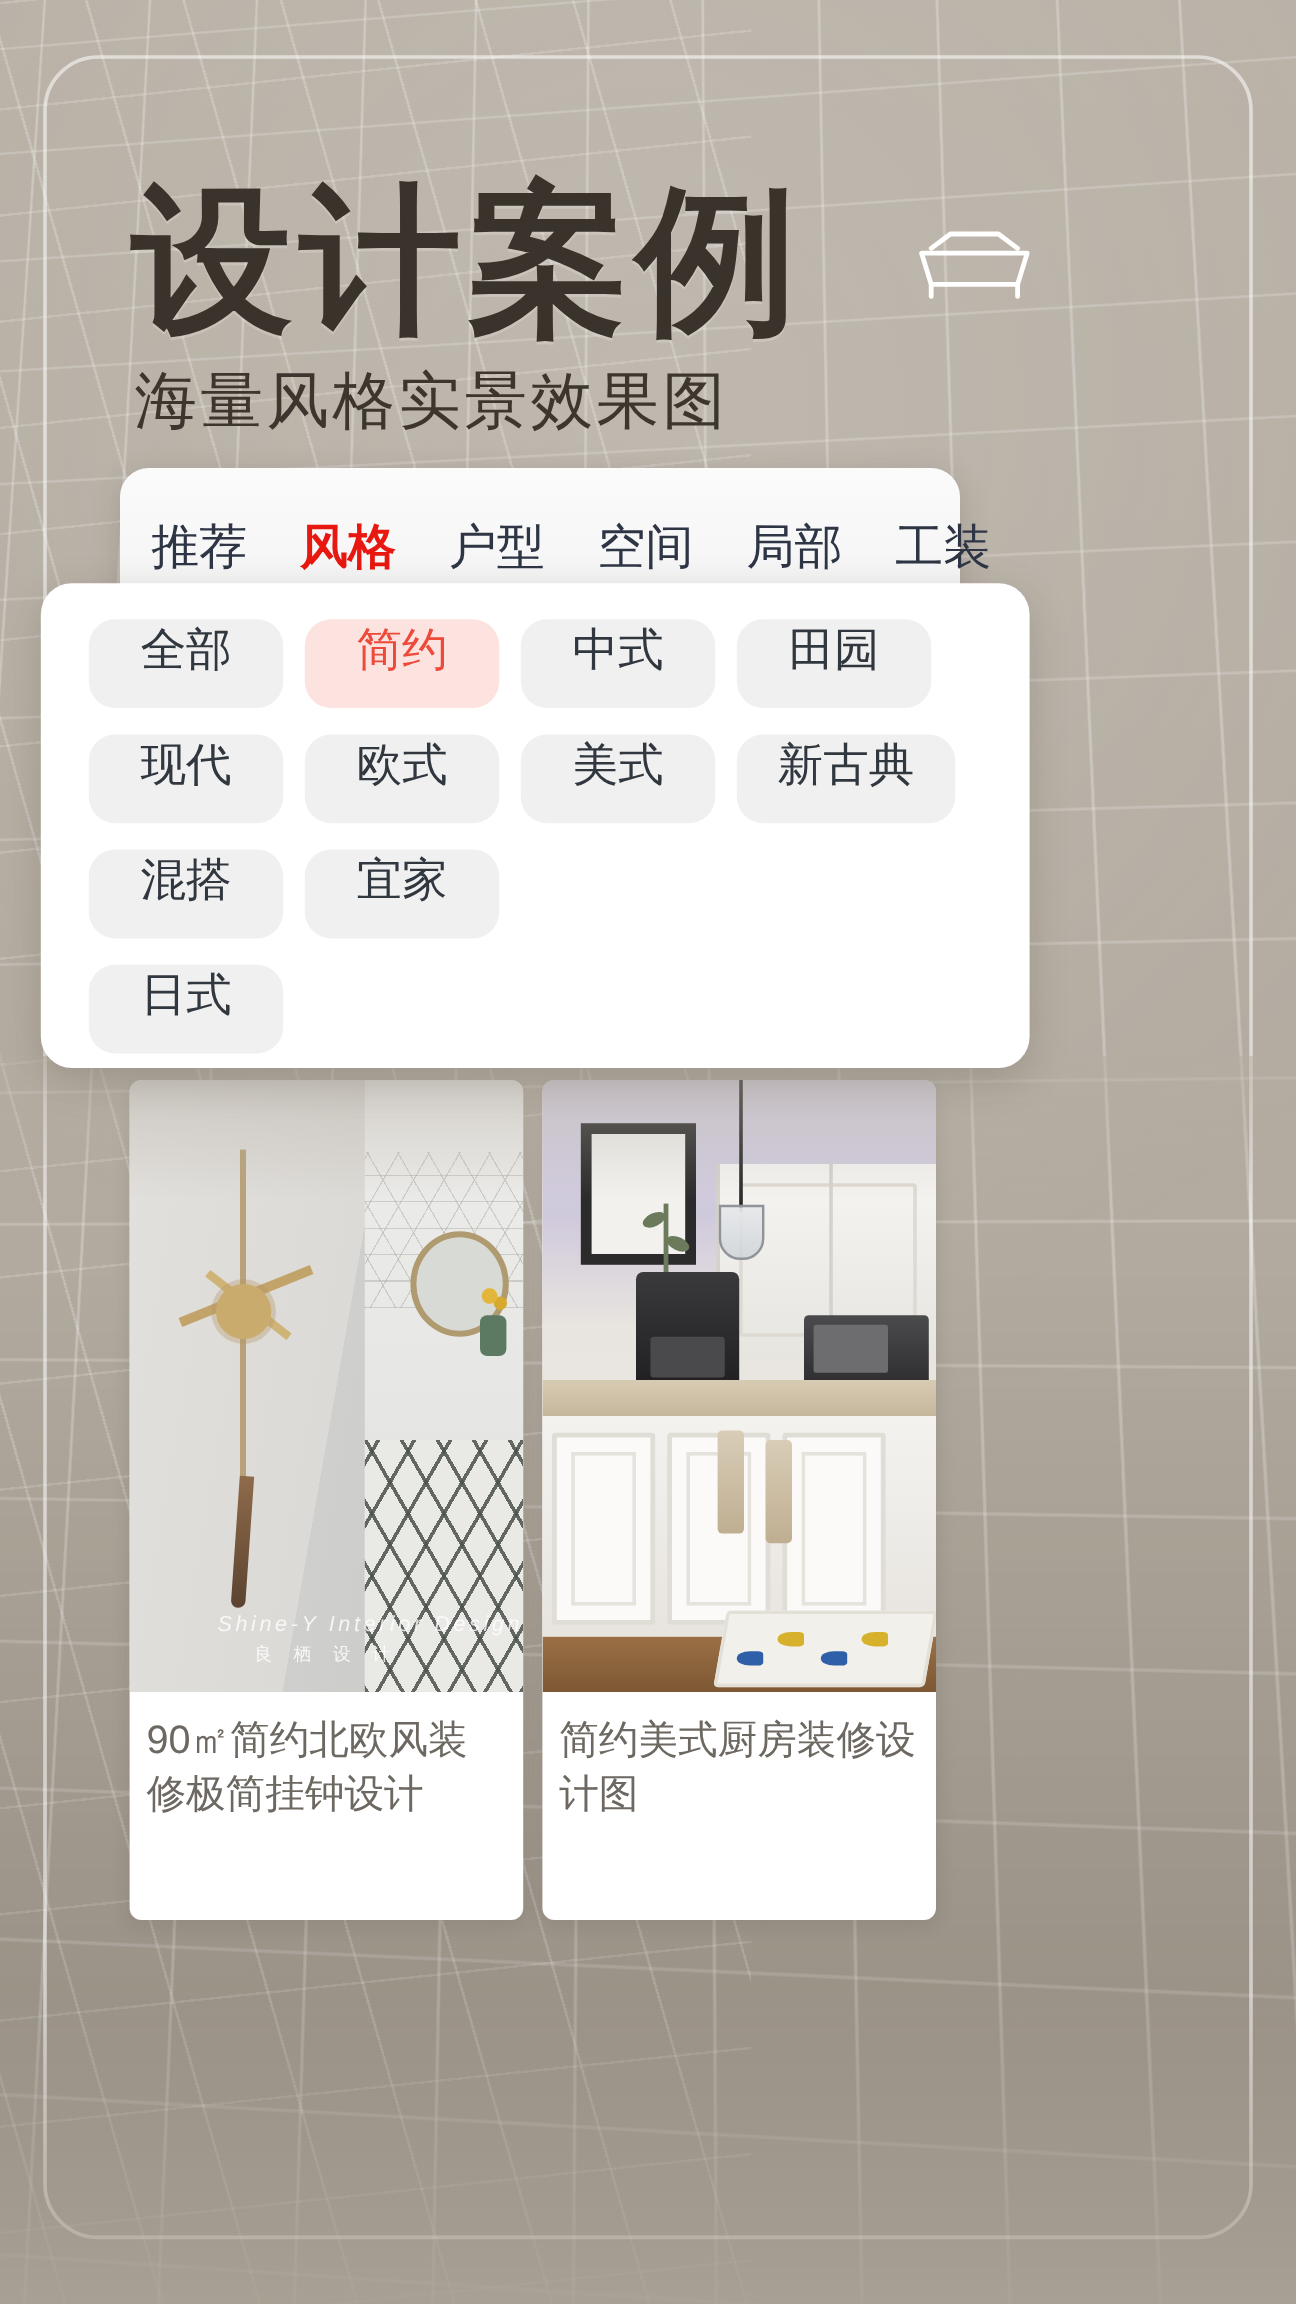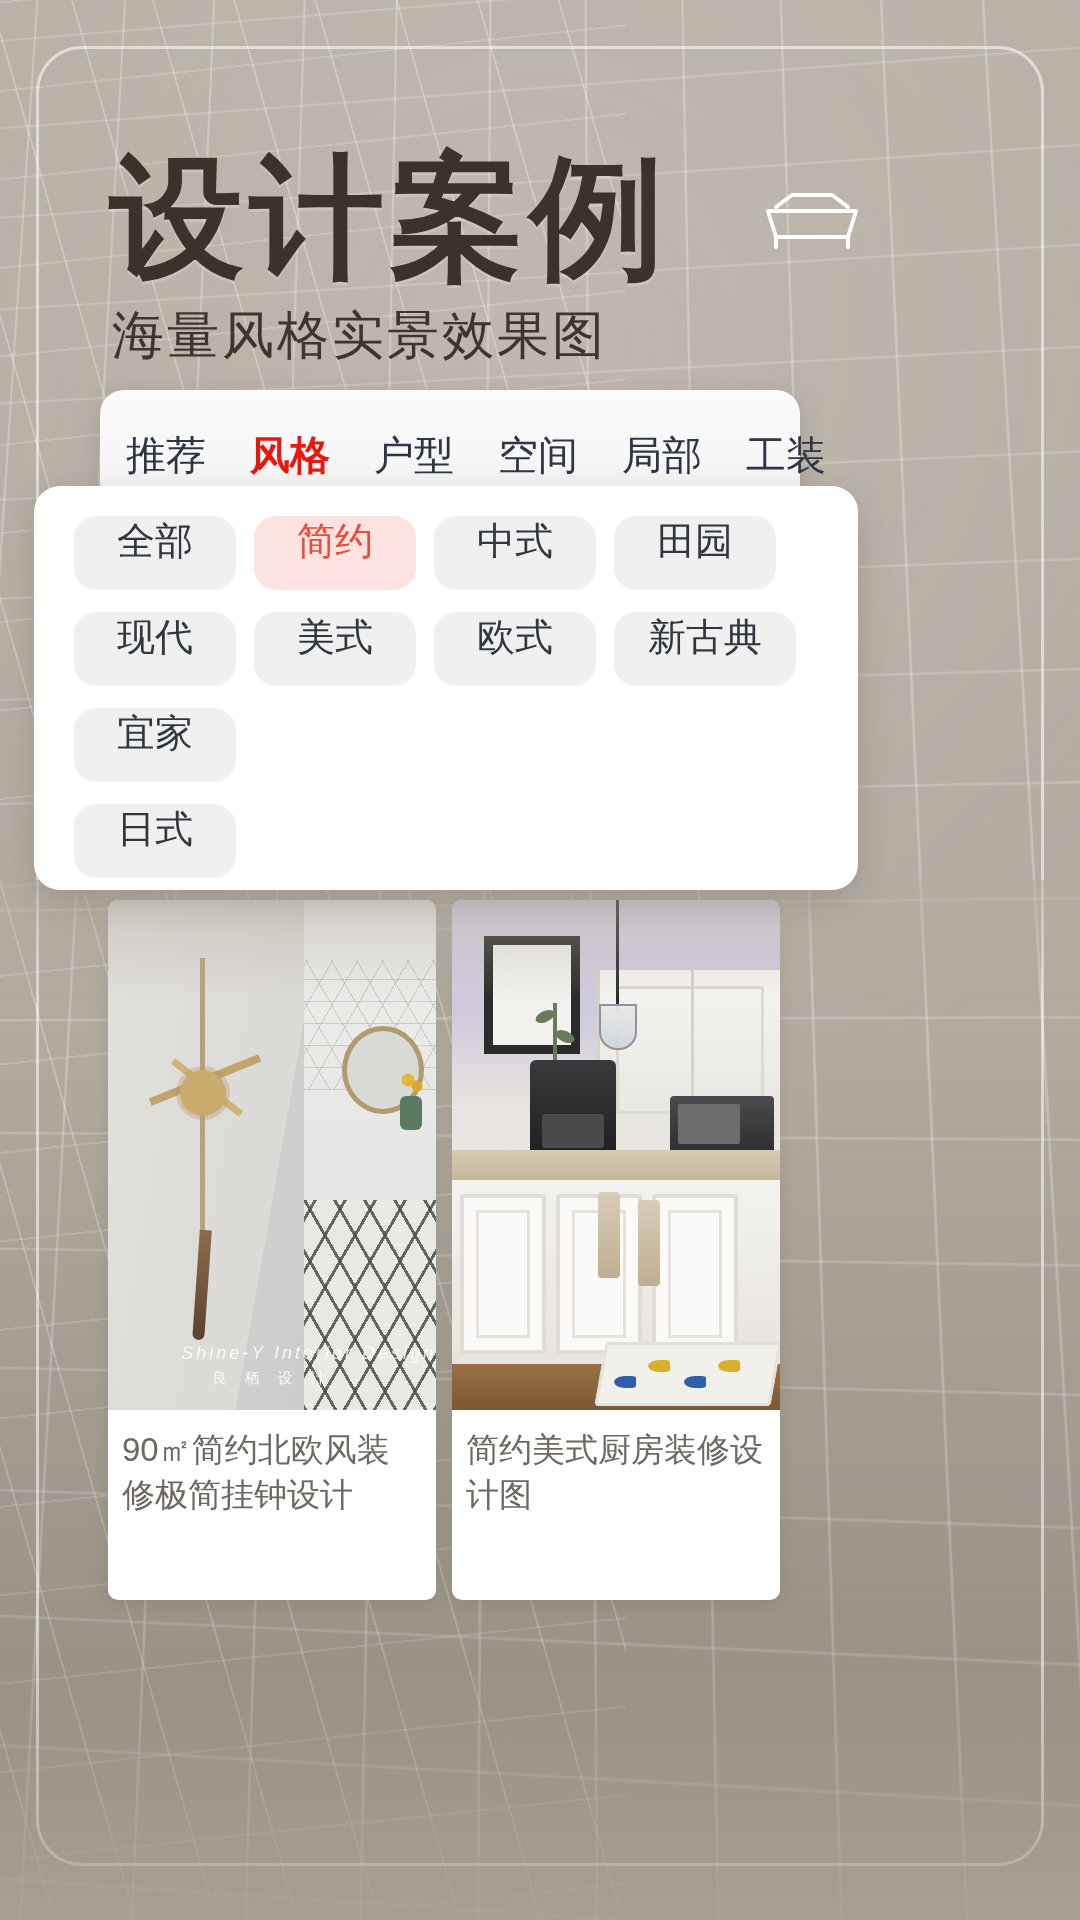--- a/index.html
+++ b/index.html
@@ -318,31 +318,34 @@
           </div>
           <div class="chip">
             <span>田园</span>
           </div>
         </div>
         <div class="chip-row">
           <div class="chip">
             <span>现代</span>
           </div>
           <div class="chip">
+            <span>欧式</span>
+          </div>
+          <div class="chip">
             <span>美式</span>
           </div>
           <div class="chip">
-            <span>欧式</span>
-          </div>
-          <div class="chip">
             <span>新古典</span>
           </div>
         </div>
         <div class="chip-row">
           <div class="chip">
+            <span>混搭</span>
+          </div>
+          <div class="chip">
             <span>宜家</span>
           </div>
         </div>
         <div class="chip-row">
           <div class="chip">
             <span>日式</span>
           </div>
         </div>
       </div>
   </div>

